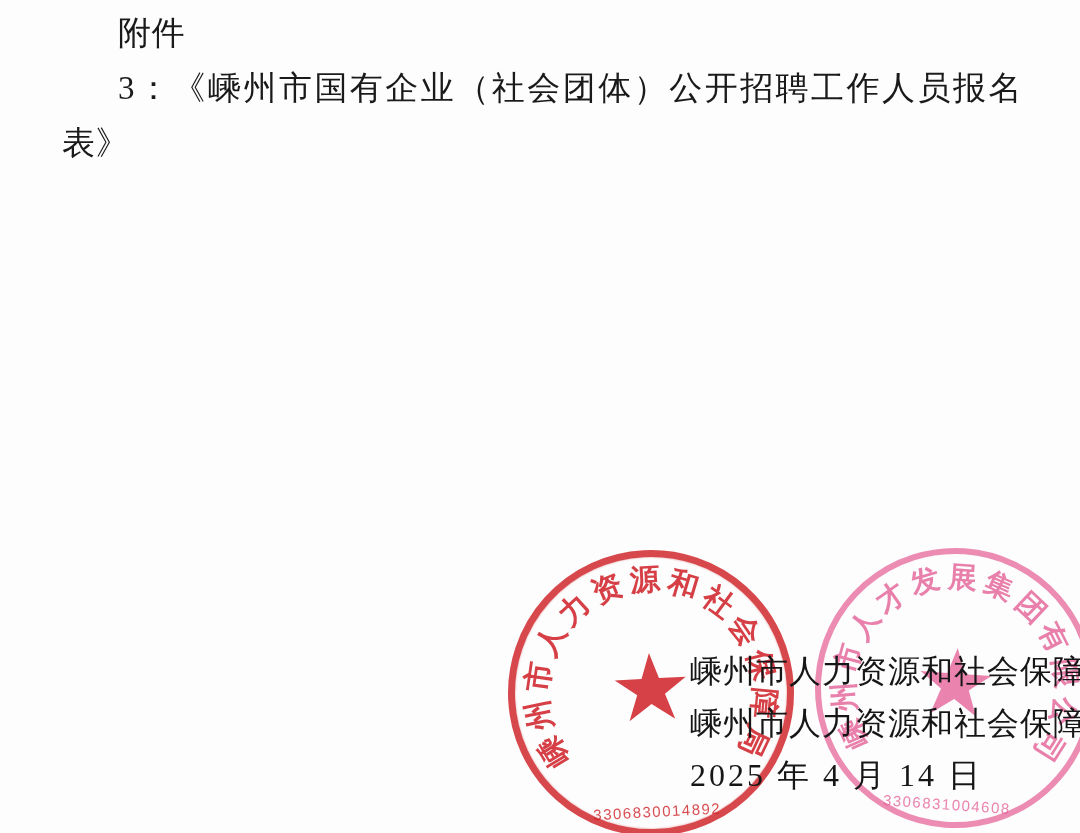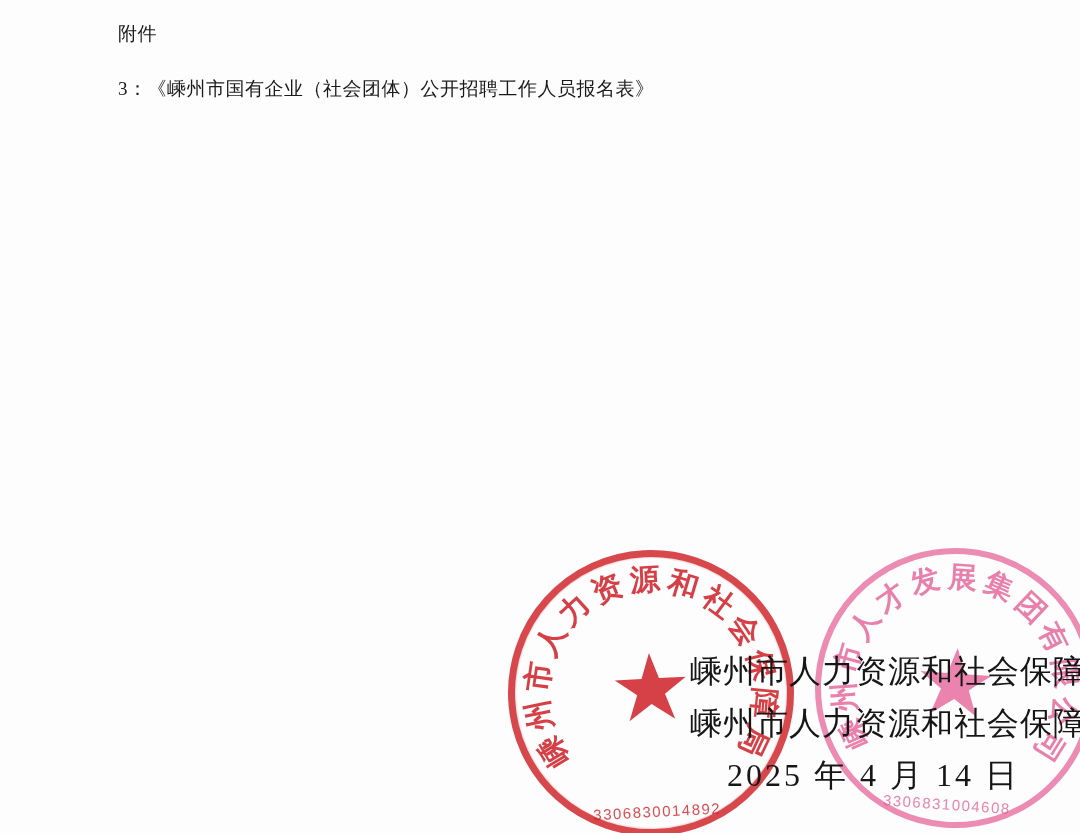--- a/index.html
+++ b/index.html
@@ -16,21 +16,21 @@
     font-family: "Liberation Serif", "DejaVu Serif", serif;
     color: #1a1a1a;
   }
   .doc-body {
     position: absolute;
     left: 62px;
     top: 6px;
     width: 960px;
   }
   .para {
-    font-size: 19px;
+    font-size: 33px;
     line-height: 55px;
     letter-spacing: 0.5px;
     margin: 0;
     text-align: justify;
     text-justify: inter-ideograph;
   }
   .indent {
     text-indent: 56px;
   }
   .label-line {
@@ -45,21 +45,20 @@
     line-height: 52px;
     letter-spacing: 1px;
     color: #161616;
     z-index: 3;
   }
   .sign-line {
     white-space: nowrap;
   }
   .sign-date {
     letter-spacing: 3px;
-    text-align: right;
   }
 
   
   .seal {
     position: absolute;
     border-radius: 50%;
     z-index: 2;
     pointer-events: none;
   }
   .seal-red {

